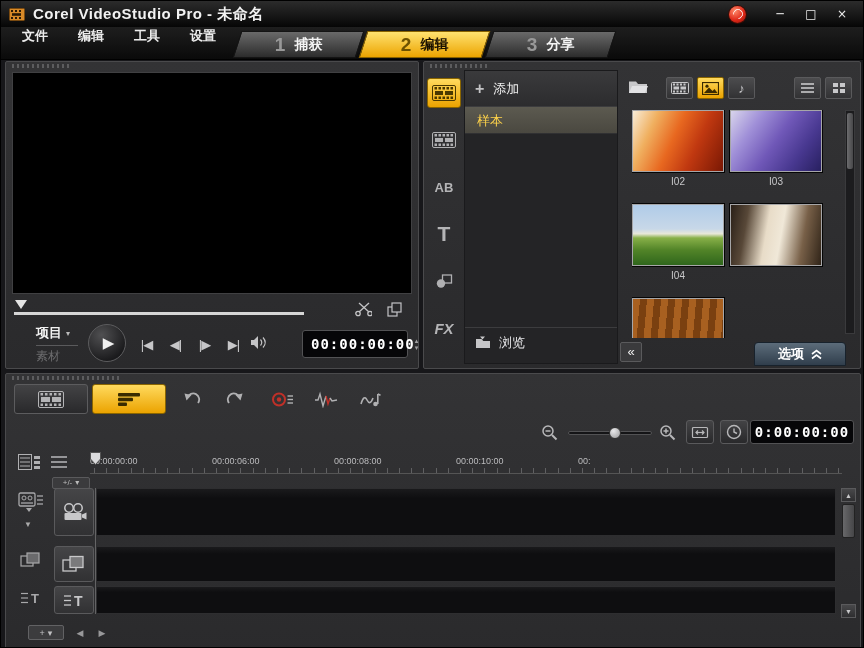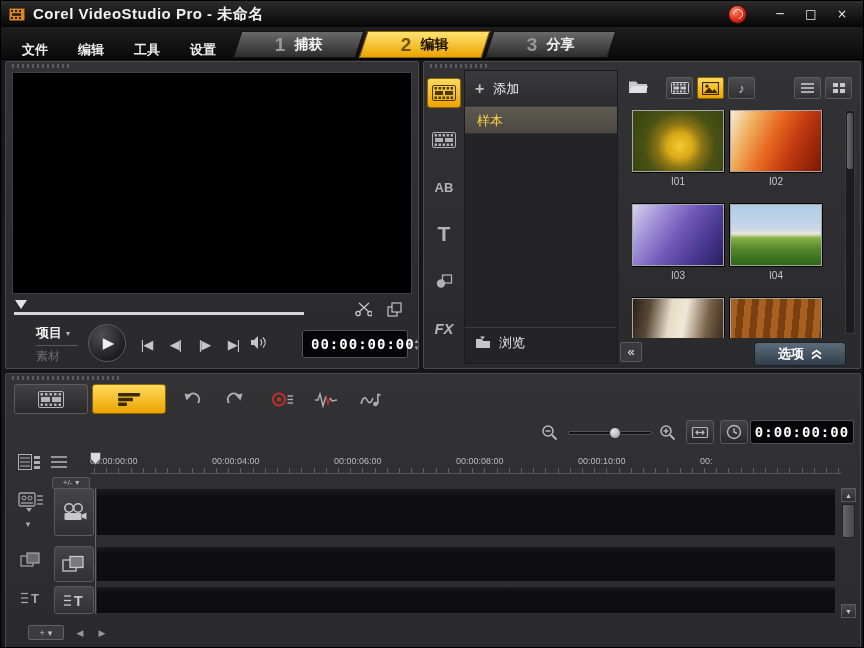--- a/index.html
+++ b/index.html
@@ -16,21 +16,21 @@
   .logo { width:17px; height:17px; border-radius:50%; margin-right:16px; position:relative;
     background:radial-gradient(circle at 35% 30%, #ff8a6a, #e02818 55%, #8a0f06); box-shadow:0 0 0 1px #3a0d06; }
   .logo::after { content:""; position:absolute; left:4px; top:3px; width:8px; height:8px;
     border:1.5px solid rgba(255,255,255,.9); border-bottom-color:transparent; border-radius:50%; transform:rotate(40deg); }
   .win-btn { width:26px; height:18px; display:flex; align-items:center; justify-content:center;
     color:#ececec; font-size:12px; margin-left:5px; font-family:"DejaVu Sans",sans-serif; }
 
   
   .menubar { position:absolute; top:26px; left:0; width:100%; height:33px;
     background:linear-gradient(#1e1e1e,#0a0a0a); border-bottom:1px solid #000; }
-  .menu-items { position:absolute; left:6px; top:0; height:100%; display:flex; align-items:flex-end; }
+  .menu-items { position:absolute; left:6px; top:0; height:100%; display:flex; align-items:flex-start; }
   .menu-item { padding:0 15px; font-size:13px; font-weight:bold; color:#ececec; }
   .steps { position:absolute; left:236px; top:4px; width:378px; height:27px; display:flex; }
   .step { flex:1; margin-right:3px; transform:skewX(-18deg); border:1px solid #141414;
     background:linear-gradient(#6a6a6a,#2c2c2c); display:flex; align-items:center; justify-content:center; }
   .step-inner { transform:skewX(18deg); display:flex; align-items:center; gap:9px; }
   .step-number { font-size:19px; font-weight:bold; color:#999; }
   .step-label { font-size:14px; font-weight:bold; color:#f4f4f4; }
   .step.active { background:linear-gradient(#ffe270,#eca400); border-color:#8a6300; }
   .step.active .step-number { color:#6e5200; }
   .step.active .step-label { color:#191000; }
@@ -395,24 +395,20 @@
                   <rect x="1" y="7" width="5" height="4"></rect>
                   <rect x="8" y="7" width="5" height="4"></rect>
                 </g>
               </svg>
           </div>
         </div>
       </div>
 
       <div class="thumbs">
         <div class="thumb-cell">
-          <div class="thumb thumb-1"></div>
-          <div class="thumb-label">I01</div>
-        </div>
-        <div class="thumb-cell">
           <div class="thumb thumb-2"></div>
           <div class="thumb-label">I02</div>
         </div>
         <div class="thumb-cell">
           <div class="thumb thumb-3"></div>
           <div class="thumb-label">I03</div>
         </div>
         <div class="thumb-cell">
           <div class="thumb thumb-4"></div>
           <div class="thumb-label">I04</div>
@@ -575,21 +571,20 @@
             <g stroke="#b0b0b2" stroke-width="1.6">
               <line x1="1" y1="3" x2="17" y2="3"></line>
               <line x1="1" y1="8" x2="17" y2="8"></line>
               <line x1="1" y1="13" x2="17" y2="13"></line>
             </g>
           </svg>
       </span>
     </div>
     <div class="tl-ruler">
       <span class="ruler-label">00:00:00:00</span>
-      <span class="ruler-label">00:00:04:00</span>
       <span class="ruler-label">00:00:06:00</span>
       <span class="ruler-label">00:00:08:00</span>
       <span class="ruler-label">00:00:10:00</span>
       <span class="ruler-label">00:</span>
     </div>
     <div class="playhead">
       <svg width="11" height="13" viewBox="0 0 11 13">
           <polygon points="0.5,0.5 10.5,0.5 10.5,7 5.5,12.5 0.5,7" fill="#dcdcde" stroke="#555"></polygon>
         </svg>
     </div>

